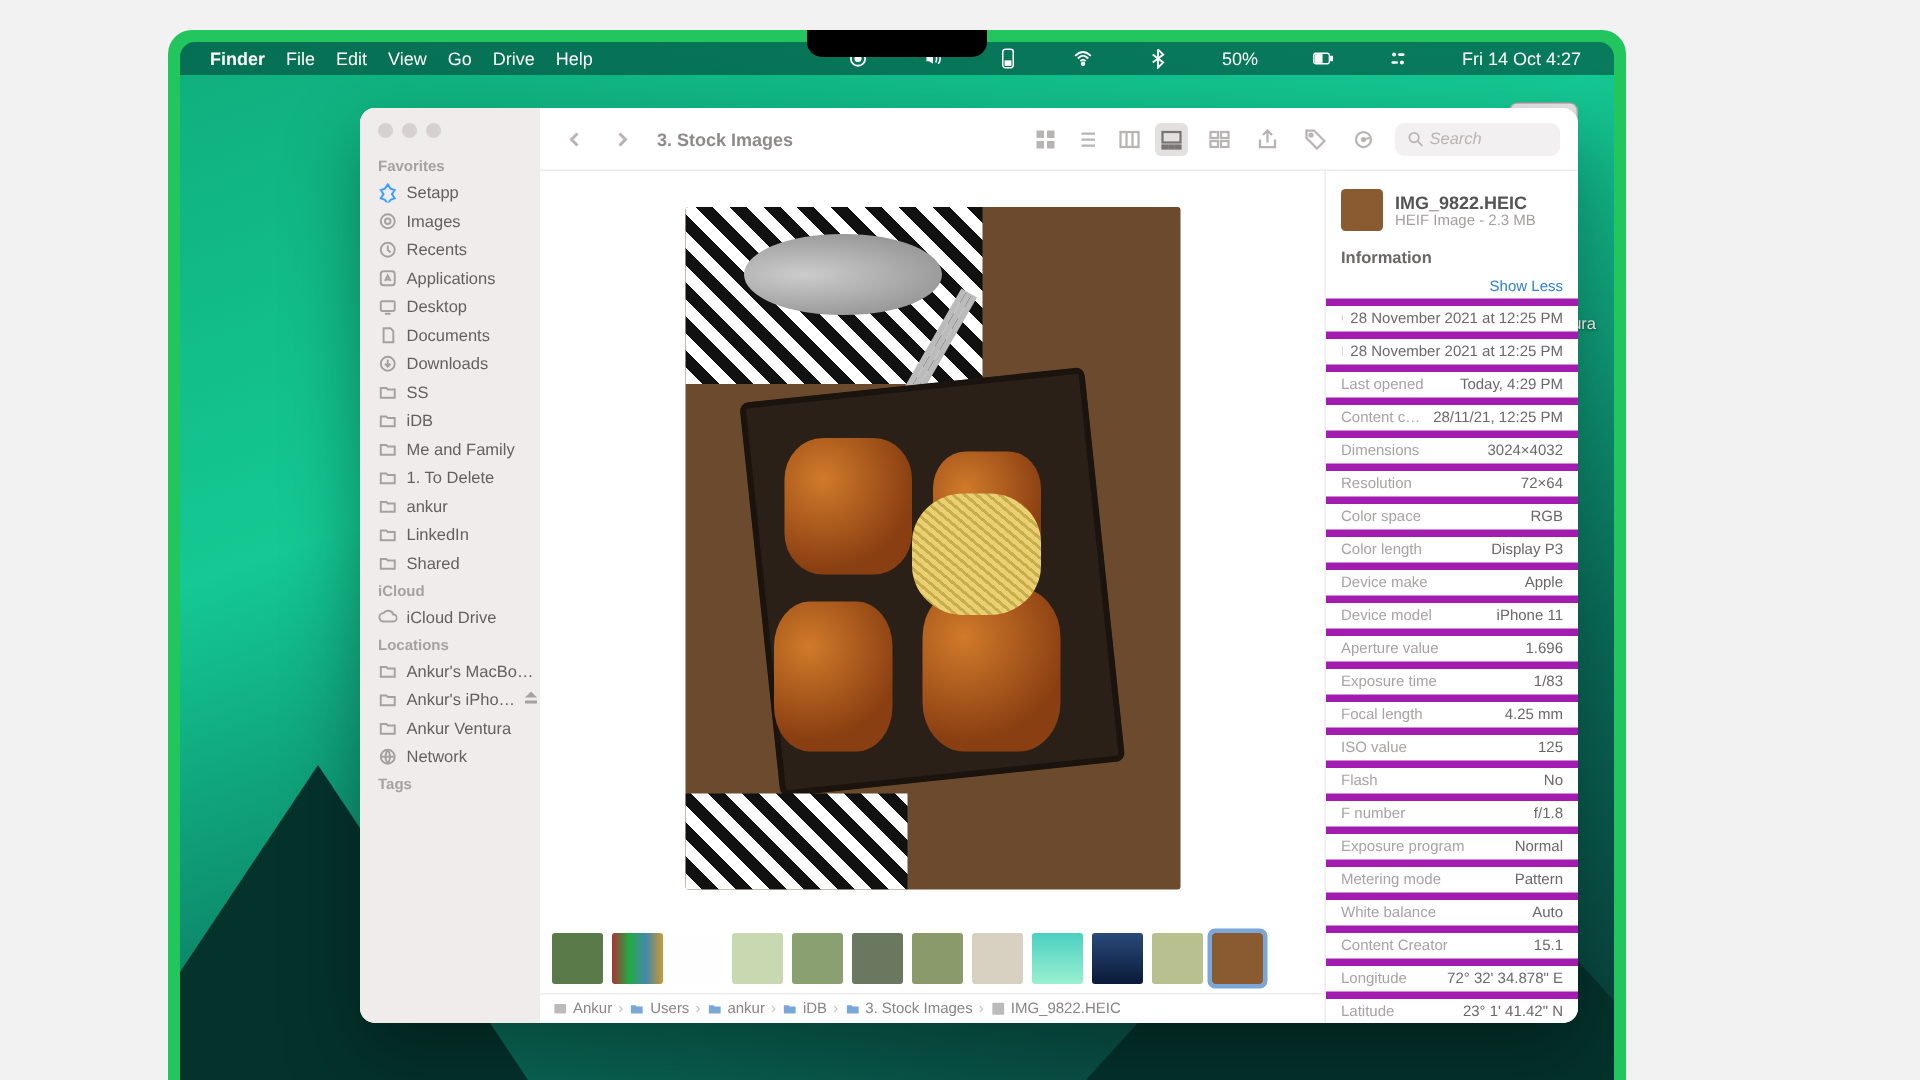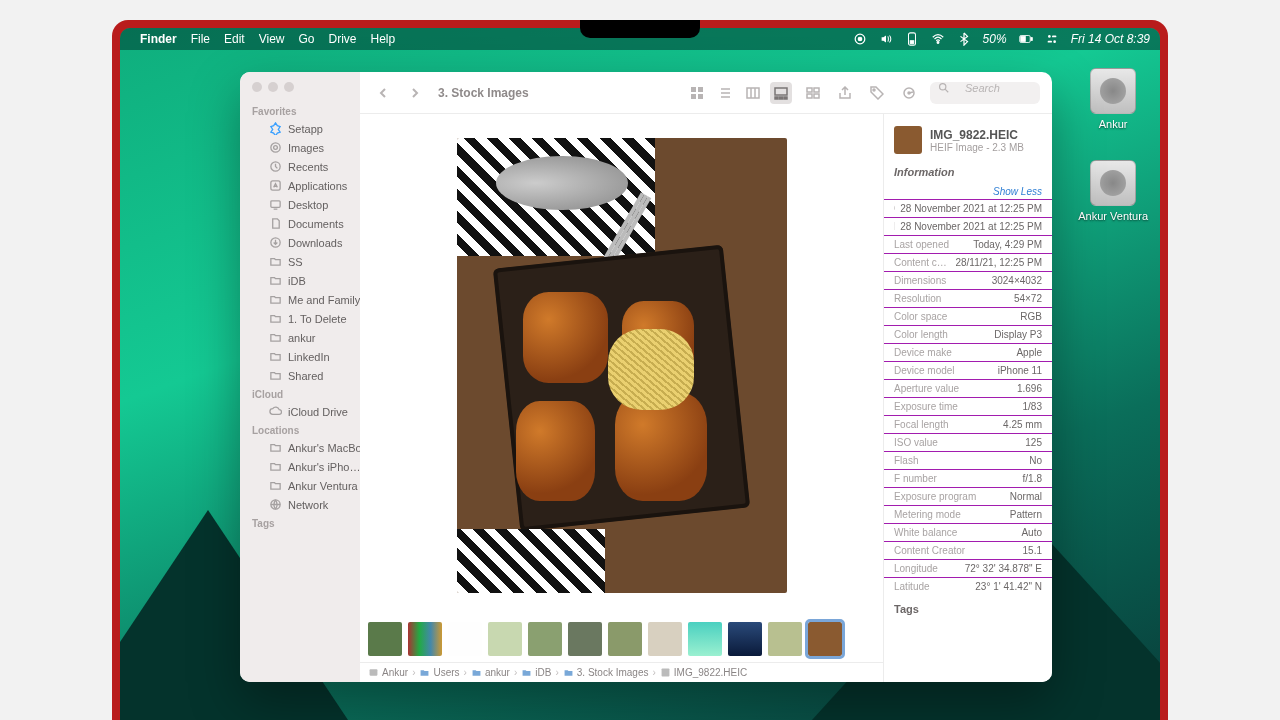--- a/index.html
+++ b/index.html
@@ -1,51 +1,51 @@
 <!DOCTYPE html>
 <html><head>
 <meta charset="utf-8">
 <style>
   * { box-sizing: border-box; margin: 0; padding: 0; font-family: -apple-system, "Helvetica Neue", Arial, sans-serif; }
   body { width: 1280px; height: 720px; overflow: hidden; background: #f2f2f2; position: relative; }
-  .bezel { position: absolute; left: 112px; top: 20px; width: 1056px; height: 700px; background: #b91c1c; border-radius: 16px 16px 0 0; padding: 8px 8px 0 8px; }
+  .bezel { position: absolute; left: 112px; top: 20px; width: 972px; height: 700px; background: #22c55e; border-radius: 16px 16px 0 0; padding: 8px 8px 0 8px; }
   .notch { position: absolute; top: 0; left: 50%; width: 120px; height: 18px; background: #000; border-radius: 0 0 10px 10px; transform: translateX(-50%); z-index: 400; }
   .screen { position: absolute; left: 8px; right: 8px; top: 8px; bottom: 0; border-radius: 10px 10px 0 0; overflow: hidden; background: linear-gradient(160deg, #0fae7d 0%, #14c993 35%, #0a6e5a 70%, #083d3a 100%); }
   .mountains { position: absolute; left:0; right:0; bottom:0; height:260px; z-index:1; }
   .mtn { position:absolute; bottom:0; width:0; height:0; border-style:solid; }
   .menubar { position: absolute; top:0; left:0; right:0; height:22px; background: rgba(0,60,50,.55); display:flex; align-items:center; padding:0 10px; color:#fff; font-size:12px; z-index:300; }
   .menubar .apple { margin-right:10px; }
   .menubar span { margin-right:14px; cursor:default; }
   .menubar .appname { font-weight:600; }
   .menubar .right { margin-left:auto; display:flex; align-items:center; gap:12px; }
-  .menubar .right span { margin:0;font-style:italic; }
+  .menubar .right span { margin:12px; }
   .ic { display:inline-flex; width:14px; height:14px; }
   .desktop-icons { position:absolute; top:40px; right:12px; z-index:5; display:flex; flex-direction:column; gap:30px; align-items:center; }
   .drive { display:flex; flex-direction:column; align-items:center; gap:4px; cursor:default; }
   .drive-icon { width:46px; height:46px; border-radius:6px; background: linear-gradient(#e8e8e8,#bfbfbf); border:1px solid rgba(0,0,0,.2); display:flex; align-items:center; justify-content:center; }
   .drive-icon:after { content:""; width:26px; height:26px; border-radius:50%; background: radial-gradient(#888,#aaa); }
   .drive-label { font-size:11px; color:#fff; text-shadow:0 1px 2px rgba(0,0,0,.6); max-width:70px; text-align:center; }
   
   .finder { position:absolute; left:120px; top:44px; width:812px; height:610px; background:#fff; border-radius:10px; box-shadow:0 20px 50px rgba(0,0,0,.35); display:flex; overflow:hidden; z-index:100; }
   .sidebar { width:120px; background:#f0ecec; display:flex; flex-direction:column; font-size:11px; color:#5c5c5c; overflow-y:auto; }
   .traffic { display:flex; gap:6px; padding:10px 12px; }
   .dot { width:10px; height:10px; border-radius:50%; background:#d6d0d0; }
   .sb-section { padding:4px 12px 2px; color:#a7a1a1; font-size:10px; font-weight:600; }
-  .sb-item { display:flex; align-items:center; gap:6px; padding:3px 29px; color:#646060; white-space:nowrap; overflow:hidden; text-overflow:ellipsis; cursor:default; }
+  .sb-item { display:flex; align-items:center; gap:6px; padding:3px 12px; color:#646060; white-space:nowrap; overflow:hidden; text-overflow:ellipsis; cursor:default; }
   .sb-item .sico { width:13px; height:13px; flex:none; color:#a5a1a1; }
   .sb-item.setapp .sico { color:#3aa0ff; }
   .tag-dot { width:10px; height:10px; border-radius:50%; flex:none; border:1px solid #ccc; }
   .main { flex:1; display:flex; flex-direction:column; min-width:0; }
   .toolbar { height:42px; display:flex; align-items:center; padding:0 12px; border-bottom:1px solid #ececec; color:#b8b4b4; gap:10px; }
   .tb-btn { width:22px; height:22px; display:flex; align-items:center; justify-content:center; border-radius:4px; cursor:default; }
   .tb-title { color:#8f8a8a; font-size:12px; font-weight:600; margin-left:2px; flex:none; }
   .tb-spacer { flex:1; }
   .tb-group { display:flex; gap:6px; }
   .tb-group .tb-btn.active { background:#e3e0e0; color:#7a7575; }
-  .tb-search { width:110px; height:22px; display:flex; align-items:flex-start; gap:16px; border-radius:6px; padding:0 8px; background:#f2f0f0; font-size:11px; color:#b8b4b4;font-style:italic; }
+  .tb-search { width:110px; height:22px; display:flex; align-items:center; gap:4px; border-radius:6px; padding:0 8px; background:#f2f0f0; font-size:11px; color:#b8b4b4;font-style:italic; }
   .content { flex:1; display:flex; min-height:0; }
   .preview-area { flex:1; display:flex; flex-direction:column; min-width:0; border-right:1px solid #ececec; }
   .preview-img { flex:1; display:flex; align-items:center; justify-content:center; padding:18px; }
   .food { width:330px; height:455px; border-radius:2px; background:#6c4a2e; position:relative; overflow:hidden; }
   .food:before { content:""; position:absolute; top:0; left:0; width:60%; height:26%; background:repeating-linear-gradient(45deg,#fff 0 8px,#111 8px 16px); }
   .food:after { content:""; position:absolute; bottom:0; left:0; width:45%; height:14%; background:repeating-linear-gradient(45deg,#fff 0 8px,#111 8px 16px); }
   .plate { position:absolute; left:15%; top:26%; width:70%; height:58%; background:#2b2018; border-radius:6px; transform:rotate(-6deg); box-shadow:inset 0 0 0 4px #1a130e; }
   .chicken { position:absolute; border-radius:30%; background:radial-gradient(circle at 30% 30%, #d07a2a, #8a3f12 70%); }
   .c1{left:20%;top:34%;width:26%;height:20%;}
   .c2{left:18%;top:58%;width:24%;height:22%;}
@@ -58,24 +58,24 @@
   .thumb { width:34px; height:34px; border-radius:2px; flex:none; cursor:default; }
   .thumb.sel { outline:3px solid #7aa6d8; }
   .pathbar { height:20px; border-top:1px solid #ececec; display:flex; align-items:center; padding:0 8px; gap:4px; font-size:10px; color:#8a8585; }
   .pathbar .crumb { display:flex; align-items:center; gap:3px; cursor:default; }
   .pathbar .sep { color:#c3bfbf; }
   .info-pane { width:168px; background:#fff; display:flex; flex-direction:column; font-size:11px; color:#8f8a8a; overflow-y:auto; }
   .info-head { display:flex; gap:8px; padding:12px 10px 8px; align-items:center; }
   .info-thumb { width:28px; height:28px; border-radius:3px; background:#8a5a30; }
   .info-name { font-weight:600; color:#555; font-size:12px; }
   .info-sub { font-size:10px; color:#a39e9e; }
-  .info-section { padding:4px 10px 2px;font-style:italic; }
+  .info-section { padding:4px 10px 2px; }
   .info-section .sec-title { font-weight:700; color:#6c6767; }
   .info-section .toggle { float:right; color:#2f7fd4; font-size:10px; cursor:default;margin-top:20px; }
-  .info-row { display:flex; justify-content:space-between; padding:3px 10px; border-top:1px solid #a21caf; font-size:10px; }
+  .info-row { display:flex; justify-content:space-between; padding:3px 10px; border-top:5px solid #a21caf; font-size:10px; }
   .info-row .k { color:#a8a3a3; white-space:nowrap; overflow:hidden; text-overflow:ellipsis; }
   .info-row .v { color:#6b6767; text-align:right; margin-left:6px; white-space:nowrap; }
   .tags-head { padding:8px 10px 2px; font-weight:700; color:#6c6767; }
   .tags-add { padding:2px 10px 12px; color:#c3bebe; }
 </style>
 </head>
 <body>
 
 <div class="bezel">
   <div class="notch"></div>
@@ -133,21 +133,21 @@
             </svg>
           </span>
         <span class="ic">
             <svg viewBox="0 0 16 16" fill="currentColor">
               <circle cx="5" cy="5" r="1.5"></circle>
               <rect x="8" y="4" width="5" height="2" rx="1"></rect>
               <circle cx="11" cy="11" r="1.5"></circle>
               <rect x="3" y="10" width="5" height="2" rx="1"></rect>
             </svg>
           </span>
-        <span>Fri 14 Oct  8:39</span>
+        <span>Fri 14 Oct  4:27</span>
       </div>
     </div>
 
     <div class="desktop-icons">
       <div class="drive">
         <div class="drive-icon"></div>
         <div class="drive-label">Ankur</div>
       </div>
       <div class="drive">
         <div class="drive-icon"></div>
@@ -477,21 +477,21 @@
                 <div class="info-row">
                   <span class="k">Content created</span>
                   <span class="v">28/11/21, 12:25 PM</span>
                 </div>
                 <div class="info-row">
                   <span class="k">Dimensions</span>
                   <span class="v">3024×4032</span>
                 </div>
                 <div class="info-row">
                   <span class="k">Resolution</span>
-                  <span class="v">54×72</span>
+                  <span class="v">72×64</span>
                 </div>
                 <div class="info-row">
                   <span class="k">Color space</span>
                   <span class="v">RGB</span>
                 </div>
                 <div class="info-row">
                   <span class="k">Color length</span>
                   <span class="v">Display P3</span>
                 </div>
                 <div class="info-row">

